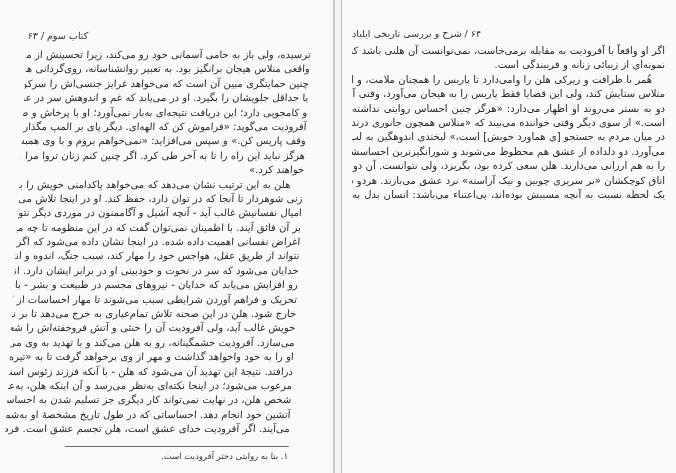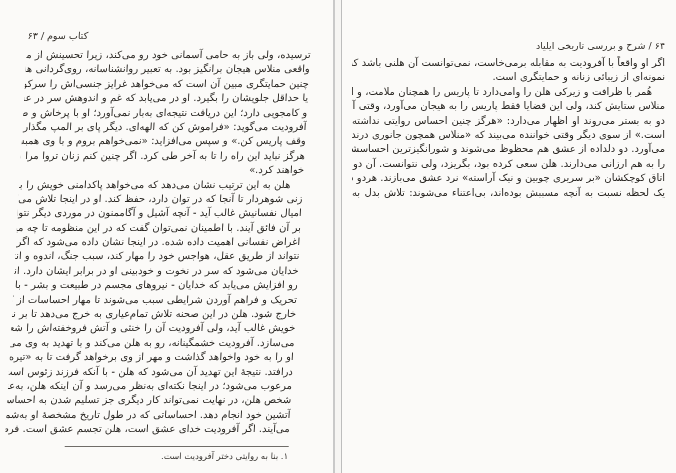--- a/index.html
+++ b/index.html
@@ -34,21 +34,21 @@
     transform: skewX(-3.2deg);
     transform-origin: 50% 0;
   }
   .page-header {
     font-size: 9.5px;
     line-height: 12px;
     color: #34302b;
     white-space: nowrap;
   }
   .page.left  .page-header { margin-top: 30px; text-align: left; }
-  .page.right .page-header { margin-top: 40px; text-align: right; }
+  .page.right .page-header { margin-top: 28px; text-align: left; }
   .body { margin-top: 6px; }
   .page.right .body { margin-top: 4px; }
   .line {
     height: 14.4px;
     line-height: 14.4px;
     font-size: 10px;
     white-space: nowrap;
     overflow: hidden;
     text-align: justify;
     text-align-last: justify;
@@ -115,26 +115,27 @@
     </div>
   </div>
 
   <div class="gutter"></div>
 
   <div class="page right">
     <div class="content">
       <div class="page-header">۶۴ / شرح و بررسی تاریخی ایلیاد</div>
       <div class="body">
           <div class="line">اگر او واقعاً با آفرودیت به مقابله برمی‌خاست، نمی‌توانست آن هلنی باشد که</div>
-          <div class="line short">نمونه‌ای از زیبائی زنانه و حمایتگری است.</div>
+          <div class="line short">نمونه‌ای از زیبائی زنانه و فریبندگی است.</div>
           <div class="line indent">هُمر با ظرافت و زیرکی هلن را وامی‌دارد تا پاریس را همچنان ملامت، و از</div>
           <div class="line">منلاس ستایش کند، ولی این قضایا فقط پاریس را به هیجان می‌آورد، وقتی آن</div>
           <div class="line">دو به بستر می‌روند او اظهار می‌دارد: «هرگز چنین احساس روایتی نداشته</div>
           <div class="line">است.» از سوی دیگر وقتی خواننده می‌بیند که «منلاس همچون جانوری درنده</div>
+          <div class="line">در میان مردم به جستجو [ی هماورد خویش] است،» لبخندی اندوهگین به لب</div>
           <div class="line">می‌آورد. دو دلداده از عشق هم محظوظ می‌شوند و شورانگیزترین احساسشان</div>
           <div class="line">را به هم ارزانی می‌دارند. هلن سعی کرده بود، بگریزد، ولی نتوانست. آن دو در</div>
           <div class="line">اتاق کوچکشان «بر سریری چوبین و نیک آراسته» نرد عشق می‌بازند. هردو در</div>
-          <div class="line">یک لحظه نسبت به آنچه مسببش بوده‌اند، بی‌اعتناء می‌شوند: تلاش بدل به</div>
+          <div class="line">یک لحظه نسبت به آنچه مسببش بوده‌اند، بی‌اعتناء می‌باشد: انسان بدل به</div>
         </div>
     </div>
   </div>
 
 </div>
 
 </body></html>

